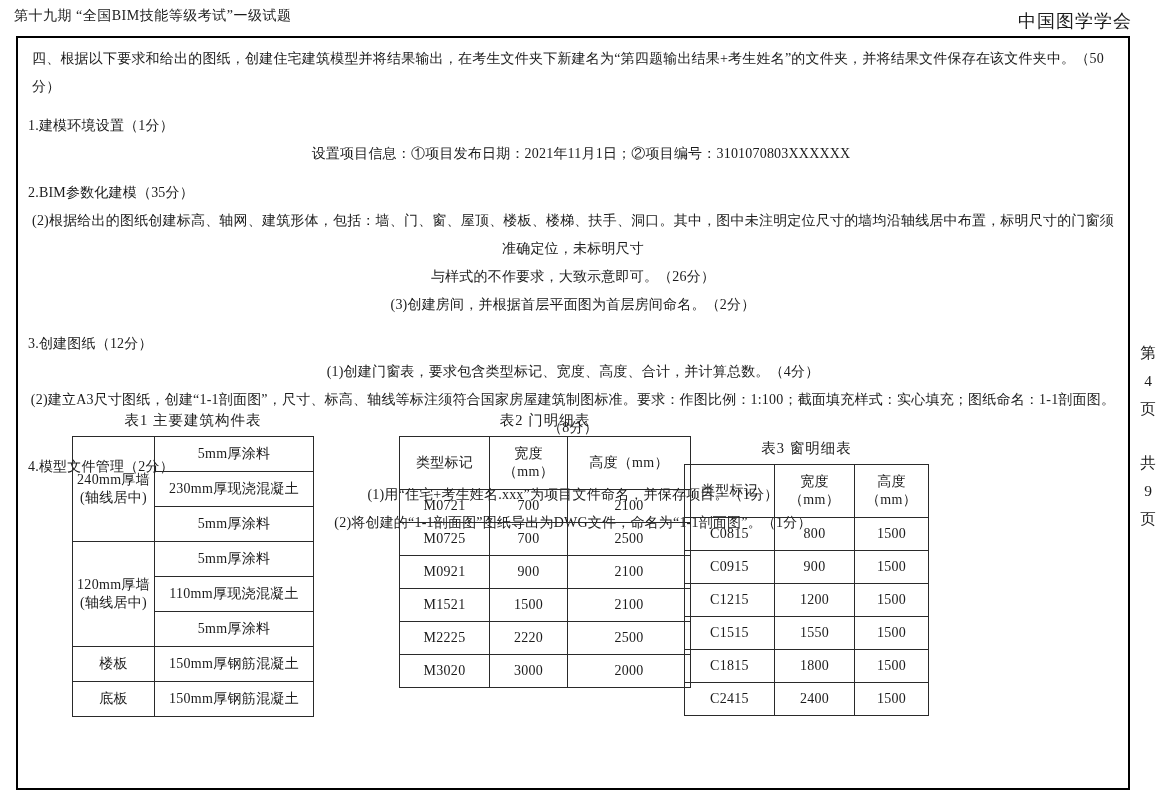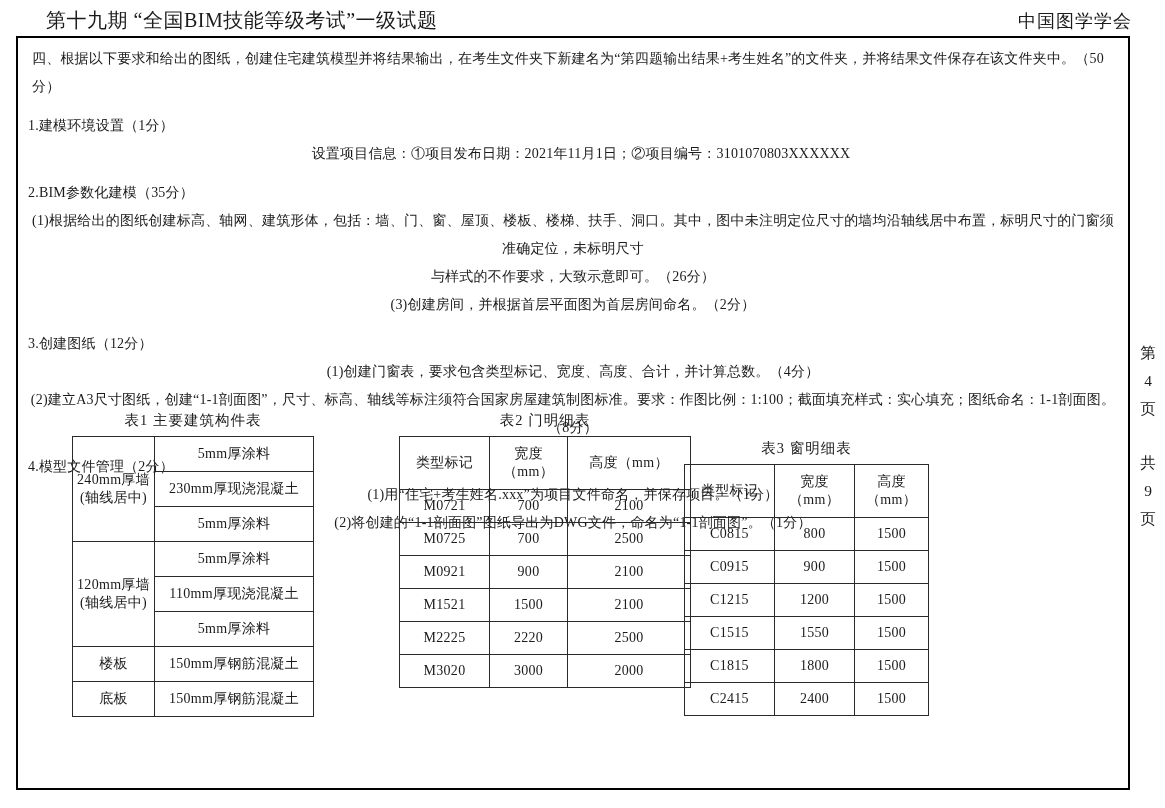--- a/index.html
+++ b/index.html
@@ -5,22 +5,22 @@
   * { box-sizing: border-box; margin: 0; padding: 0; }
   html, body {
     width: 1165px; height: 808px;
     background: #ffffff;
     font-family: "Liberation Serif", "DejaVu Serif", serif;
     color: #1b1b1b;
     position: relative;
     overflow: hidden;
   }
   .page-header-title {
-    position: absolute; left: 46px; top: 7px;
-    font-size: 20px; letter-spacing: 0.5px; white-space: nowrap;
+    position: absolute; left: 14px; top: 7px;
+    font-size: 14px; letter-spacing: 0.5px; white-space: nowrap;
   }
   .page-header-org {
     position: absolute; right: 33px; top: 9px;
     font-size: 18px; letter-spacing: 1px; white-space: nowrap;
   }
   .main-box {
     position: absolute; left: 16px; top: 36px;
     width: 1114px; height: 754px;
     border: 2px solid #000;
     background: #fff;
@@ -71,21 +71,21 @@
 <div class="doc-text">
   <div class="intro">四、根据以下要求和给出的图纸，创建住宅建筑模型并将结果输出，在考生文件夹下新建名为“第四题输出结果+考生姓名”的文件夹，并将结果文件保存在该文件夹中。（50分）</div>
 
   <div class="sec">
     <div class="sec-title">1.建模环境设置（1分）</div>
     <div class="ln ln-indent">设置项目信息：①项目发布日期：2021年11月1日；②项目编号：3101070803XXXXXX</div>
   </div>
 
   <div class="sec">
     <div class="sec-title">2.BIM参数化建模（35分）</div>
-    <div class="ln">(1)根据给出的图纸创建标高、轴网、建筑形体，包括：墙、门、窗、屋顶、楼板、楼梯、扶手、洞口。其中，图中未注明定位尺寸的墙均沿轴线居中布置，标明尺寸的门窗须准确定位，未标明尺寸</div>
+    <div class="ln">(2)根据给出的图纸创建标高、轴网、建筑形体，包括：墙、门、窗、屋顶、楼板、楼梯、扶手、洞口。其中，图中未注明定位尺寸的墙均沿轴线居中布置，标明尺寸的门窗须准确定位，未标明尺寸</div>
     <div class="ln">与样式的不作要求，大致示意即可。（26分）</div>
     <div class="ln">(3)创建房间，并根据首层平面图为首层房间命名。（2分）</div>
   </div>
 
   <div class="sec">
     <div class="sec-title">3.创建图纸（12分）</div>
     <div class="ln">(1)创建门窗表，要求包含类型标记、宽度、高度、合计，并计算总数。（4分）</div>
     <div class="ln">(2)建立A3尺寸图纸，创建“1-1剖面图”，尺寸、标高、轴线等标注须符合国家房屋建筑制图标准。要求：作图比例：1:100；截面填充样式：实心填充；图纸命名：1-1剖面图。（8分）</div>
   </div>
 

